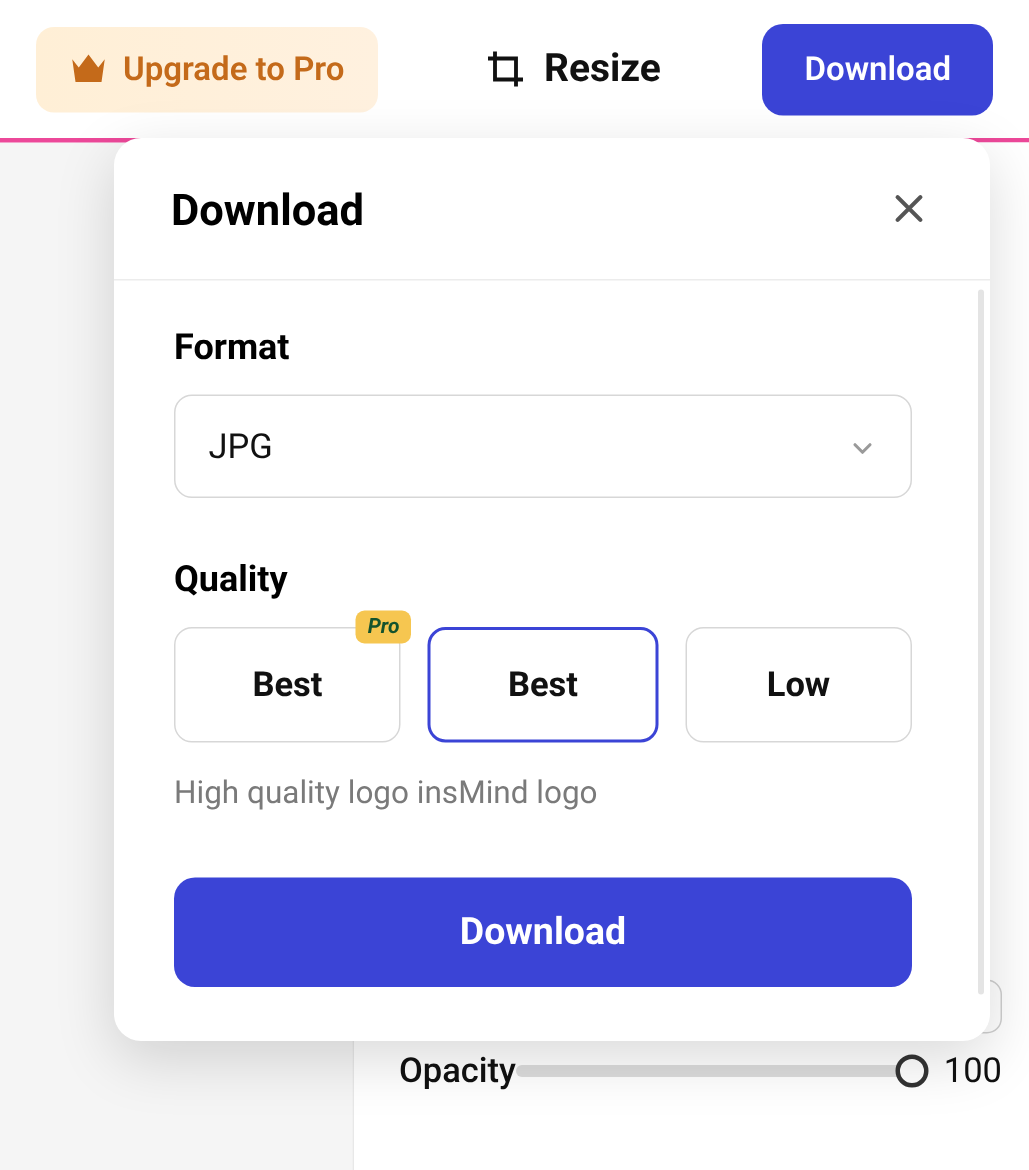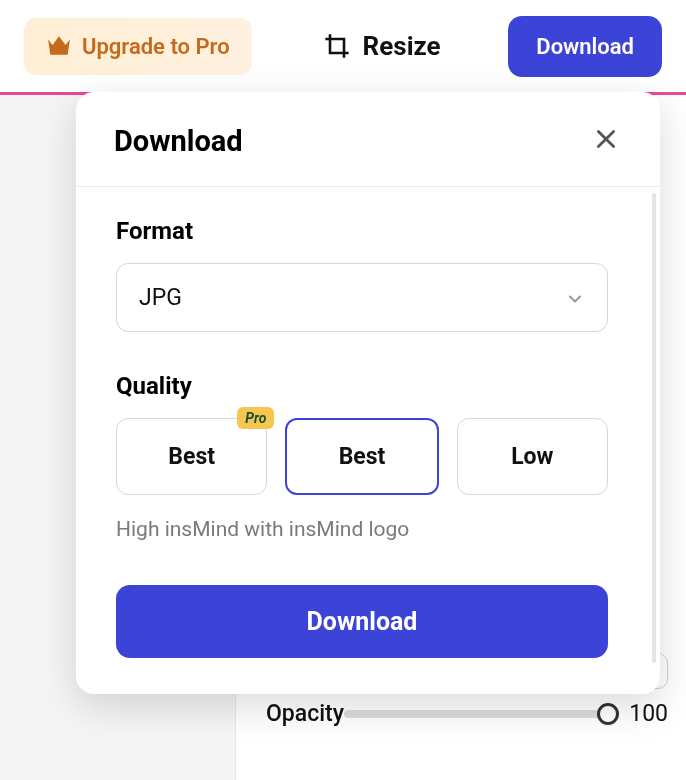--- a/index.html
+++ b/index.html
@@ -255,19 +255,19 @@
         <span>Best</span>
         <span class="pro-badge">Pro</span>
       </div>
       <div class="quality-opt selected">
         <span>Best</span>
       </div>
       <div class="quality-opt">
         <span>Low</span>
       </div>
     </div>
-    <div class="quality-hint">High insMind with insMind logo</div>
+    <div class="quality-hint">High quality logo insMind logo</div>
 
     <button class="download-cta">
       <span>Download</span>
     </button>
   </div>
 </div>
 
 </body></html>

